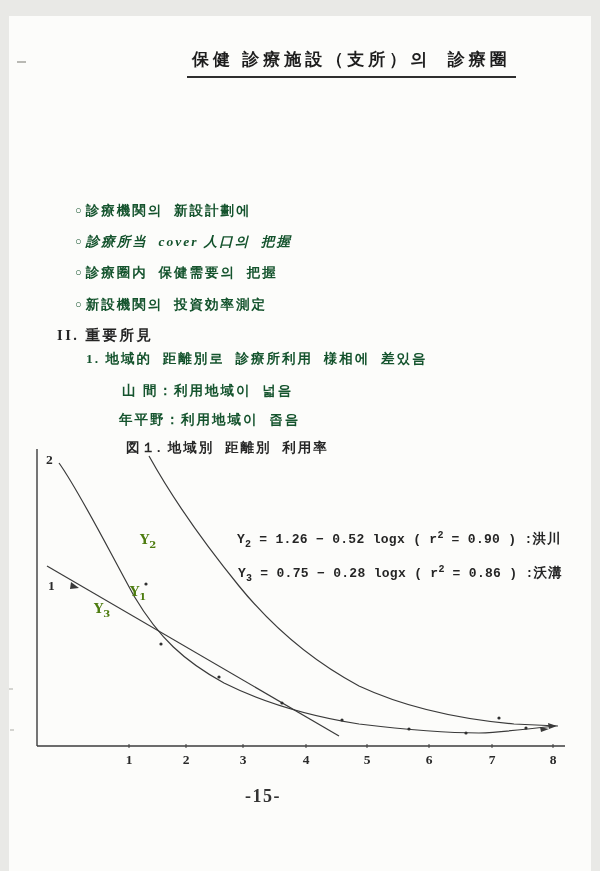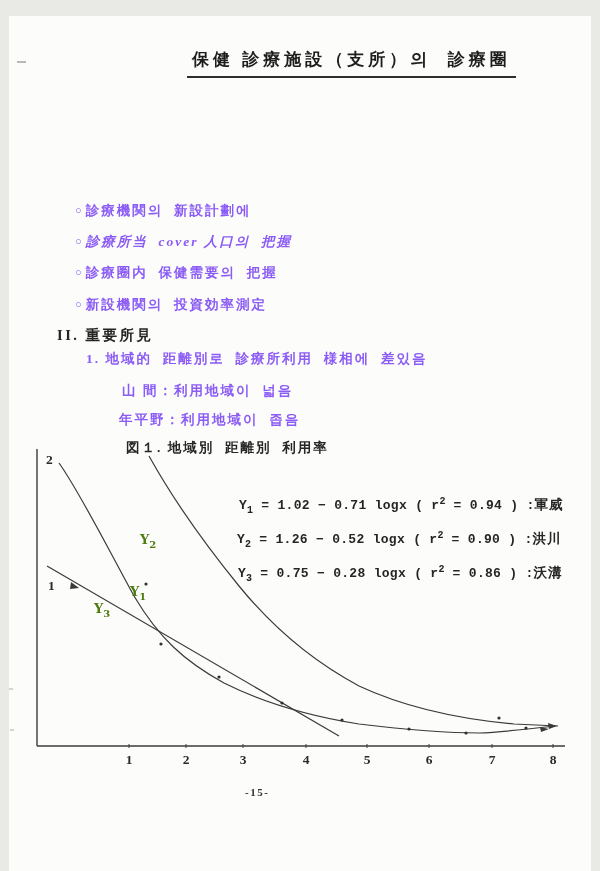--- a/index.html
+++ b/index.html
@@ -9,40 +9,40 @@
     font-family:"Liberation Serif","DejaVu Serif",serif;
     color:#222;
     padding-left:34px;
   }
   .line{position:absolute;white-space:pre;font-weight:600;}
   .doc-title{
     font-size:17px;letter-spacing:4px;color:#1d1d1d;
     border-bottom:2px solid #2e2e2e;padding:0 5px 5px 5px;
   }
   .h1{font-size:14.5px;letter-spacing:2.5px;color:#242424;}
-  .body-line{font-size:13.5px;letter-spacing:2px;color:#8b5cf6;}
+  .body-line{font-size:13.5px;letter-spacing:2px;color:#14532d;}
   .bullet{font-size:11px;vertical-align:1px;margin-right:2px;}
   .caption{font-size:13.5px;letter-spacing:2px;color:#262626;}
   .chart{position:absolute;left:0;top:430px;width:600px;height:345px;}
   .chart svg{position:absolute;left:0;top:0;}
   .axis-num{position:absolute;font-size:13.5px;font-weight:600;color:#2a2a2a;
     font-family:"Liberation Serif","DejaVu Serif",serif;}
   .tick-num{position:absolute;width:22px;text-align:center;font-size:13.5px;
     font-weight:600;color:#2a2a2a;}
   .curve-label{position:absolute;font-size:13px;font-weight:600;color:#4d7c0f;
     font-family:"DejaVu Serif",serif;}
   .curve-label sub{font-size:10px;}
   .eq-line{position:absolute;white-space:pre;
     font-family:"Liberation Mono","DejaVu Sans Mono",monospace;
     font-size:13px;font-weight:700;letter-spacing:0.3px;color:#252525;}
   .eq-line sub{font-size:10px;letter-spacing:0;}
   .eq-line sup{font-size:10px;letter-spacing:0;}
   .eq-region{font-family:"Liberation Serif","DejaVu Serif",serif;
     font-size:13.5px;letter-spacing:1px;}
-  .page-num{font-size:11px;letter-spacing:1.5px;color:#333;}
+  .page-num{font-size:18px;letter-spacing:1.5px;color:#333;}
   .artifact{position:absolute;background:#b9b9b4;}
 </style>
 </head>
 <body>
 
 <div class="page">
 
   <div class="artifact" style="left:8px;top:45px;width:9px;height:2px;"></div>
   <div class="artifact" style="left:0px;top:672px;width:4px;height:2px;opacity:.6;"></div>
   <div class="artifact" style="left:1px;top:713px;width:4px;height:2px;opacity:.6;"></div>
@@ -104,21 +104,20 @@
       </g>
     </svg>
 
     <span class="axis-num" style="left:37px;top:6px;">2</span>
     <span class="axis-num" style="left:39px;top:132px;">1</span>
 
     <span class="curve-label" style="left:131px;top:86px;"><span>Y</span><sub>2</sub></span>
     <span class="curve-label" style="left:121px;top:138px;"><span>Y</span><sub>1</sub></span>
     <span class="curve-label" style="left:85px;top:155px;"><span>Y</span><sub>3</sub></span>
 
-    <div class="eq-line" style="left:230px;top:50px;"><span>Y</span><sub>1</sub><span> = 1.02 − 0.71 logx ( r</span><sup>2</sup><span> = 0.94 ) :</span><span class="eq-region">軍威</span></div>
     <div class="eq-line" style="left:228px;top:84px;"><span>Y</span><sub>2</sub><span> = 1.26 − 0.52 logx ( r</span><sup>2</sup><span> = 0.90 ) :</span><span class="eq-region">洪川</span></div>
     <div class="eq-line" style="left:229px;top:118px;"><span>Y</span><sub>3</sub><span> = 0.75 − 0.28 logx ( r</span><sup>2</sup><span> = 0.86 ) :</span><span class="eq-region">沃溝</span></div>
 
     <span class="tick-num" style="left:109px;top:306px;">1</span>
     <span class="tick-num" style="left:166px;top:306px;">2</span>
     <span class="tick-num" style="left:223px;top:306px;">3</span>
     <span class="tick-num" style="left:286px;top:306px;">4</span>
     <span class="tick-num" style="left:347px;top:306px;">5</span>
     <span class="tick-num" style="left:409px;top:306px;">6</span>
     <span class="tick-num" style="left:472px;top:306px;">7</span>

